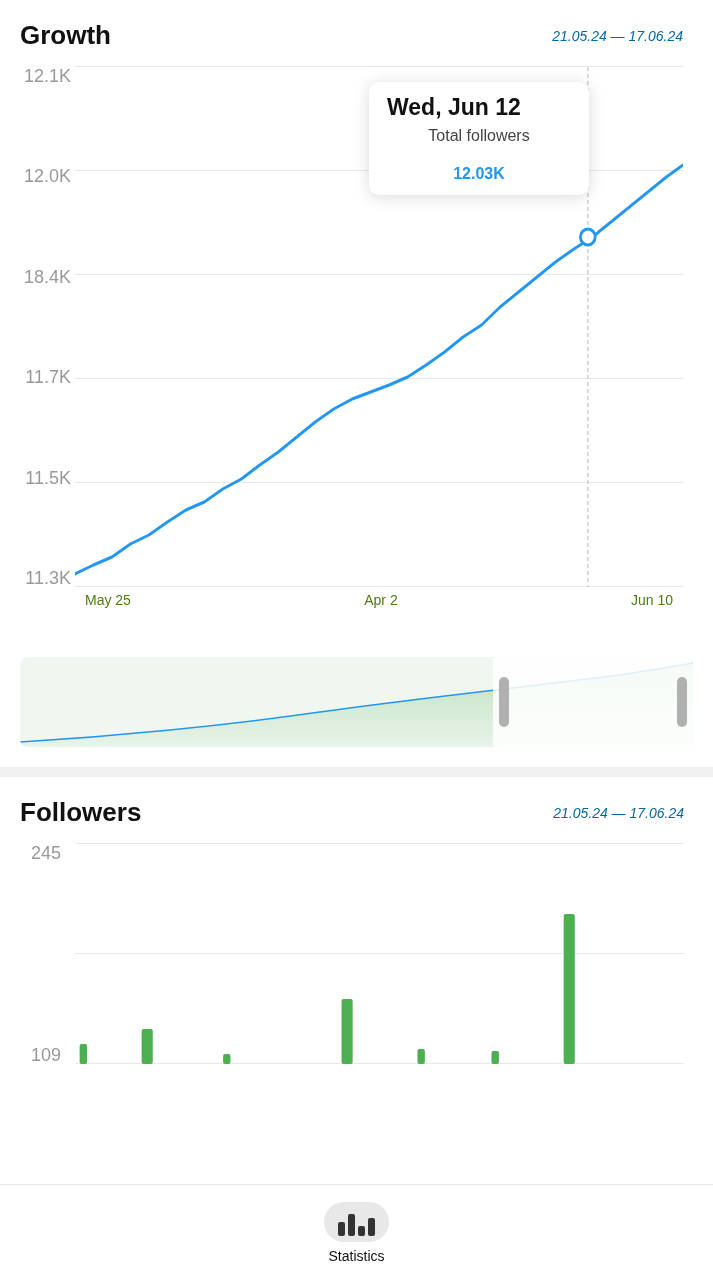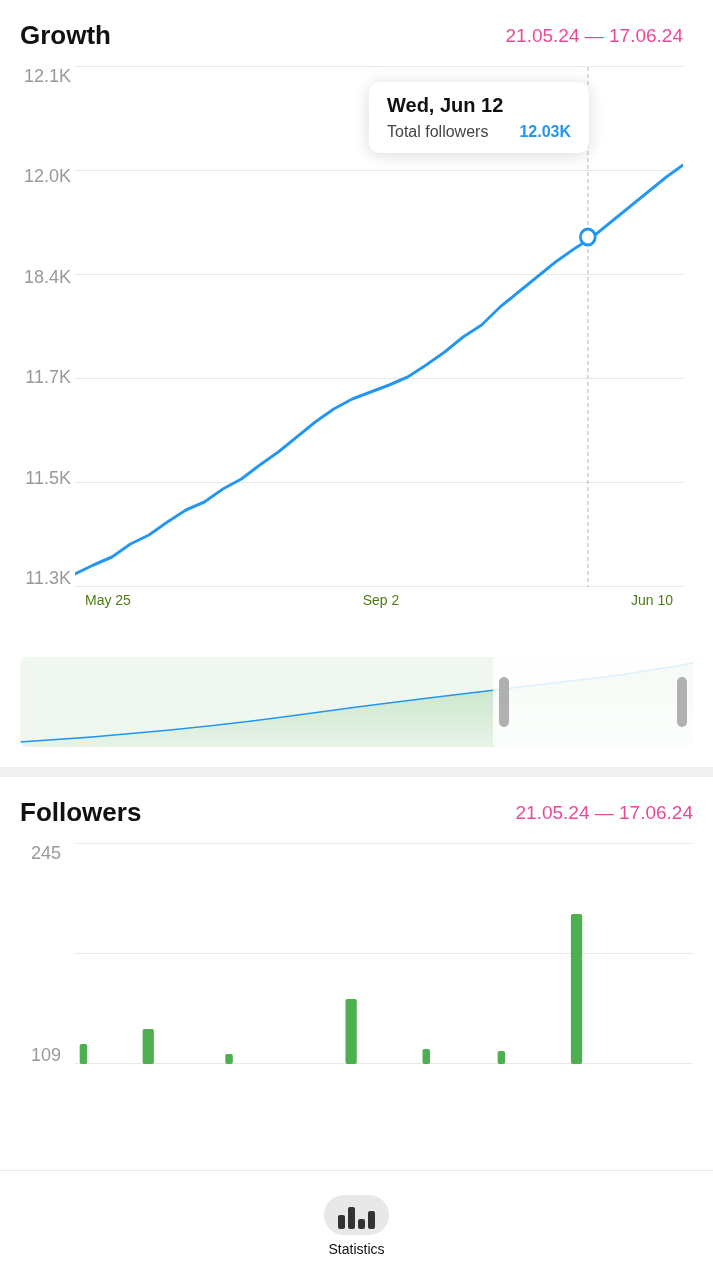--- a/index.html
+++ b/index.html
@@ -22,23 +22,24 @@
       justify-content: space-between;
       align-items: center;
       margin-bottom: 16px;
     }
     .section-title {
       font-size: 26px;
       font-weight: 700;
       color: #111;
     }
     .date-range {
-      font-size: 19px;
-      color: #ec4899;
+      font-size: 14px;
+      color: #0369a1;
       font-weight: 400;
+      font-style: italic;
     }
 
     
     .chart-container {
       position: relative;
       width: 100%;
       height: 580px;
     }
 
     
@@ -76,30 +77,31 @@
       left: 50%;
       transform: translateX(-10px);
       background: #fff;
       border-radius: 10px;
       padding: 12px 18px;
       box-shadow: 0 2px 16px rgba(0,0,0,0.15);
       z-index: 10;
       min-width: 220px;
     }
     .tooltip-date {
-      font-size: 20px;
+      font-size: 23px;
       font-weight: 700;
       color: #111;
       margin-bottom: 6px;
     }
     .tooltip-row {
       display: flex;
       justify-content: space-between;
       align-items: center;
       gap: 20px;
+      flex-direction: column;
     }
     .tooltip-label {
       font-size: 16px;
       color: #444;
     }
     .tooltip-value {
       font-size: 16px;
       font-weight: 600;
       color: #2196F3;
     }
@@ -150,21 +152,21 @@
 
     
     .separator {
       height: 10px;
       background: #f0f0f0;
       margin-top: 20px;
     }
 
     
     .followers-section {
-      padding: 20px 20px 0 20px;
+      padding: 20px 29px 0 20px;
       background: #fff;
     }
     .followers-chart-container {
       position: relative;
       width: 100%;
       height: 260px;
     }
     .followers-y-axis {
       position: absolute;
       left: 0;
@@ -182,21 +184,21 @@
       right: 0;
       height: 220px;
     }
 
     
     .bottom-nav {
       position: fixed;
       bottom: 0;
       left: 0;
       width: 713px;
-      height: 110px;
+      height: 96px;
       background: #fff;
       border-top: 1px solid #e8e8e8;
       display: flex;
       align-items: center;
       justify-content: space-around;
     }
     .nav-item {
       display: flex;
       flex-direction: column;
       align-items: center;
@@ -320,21 +322,21 @@
         <div class="tooltip-date">Wed, Jun 12</div>
         <div class="tooltip-row">
           <span class="tooltip-label">Total followers</span>
           <span class="tooltip-value">12.03K</span>
         </div>
       </div>
     </div>
 
     <div class="x-axis">
       <span class="x-label">May 25</span>
-      <span class="x-label">Sep 2</span>
+      <span class="x-label">Apr 2</span>
       <span class="x-label">Jun 10</span>
     </div>
   </div>
 </div>
 
 <div class="range-selector">
   <svg width="100%" height="90" viewBox="0 0 673 90" preserveAspectRatio="none" style="position:absolute;left:0;top:0;">
     <defs>
       <linearGradient id="miniGrad" x1="0" y1="0" x2="0" y2="1">
         <stop offset="0%" stop-color="#4CAF50" stop-opacity="0.3"></stop>

